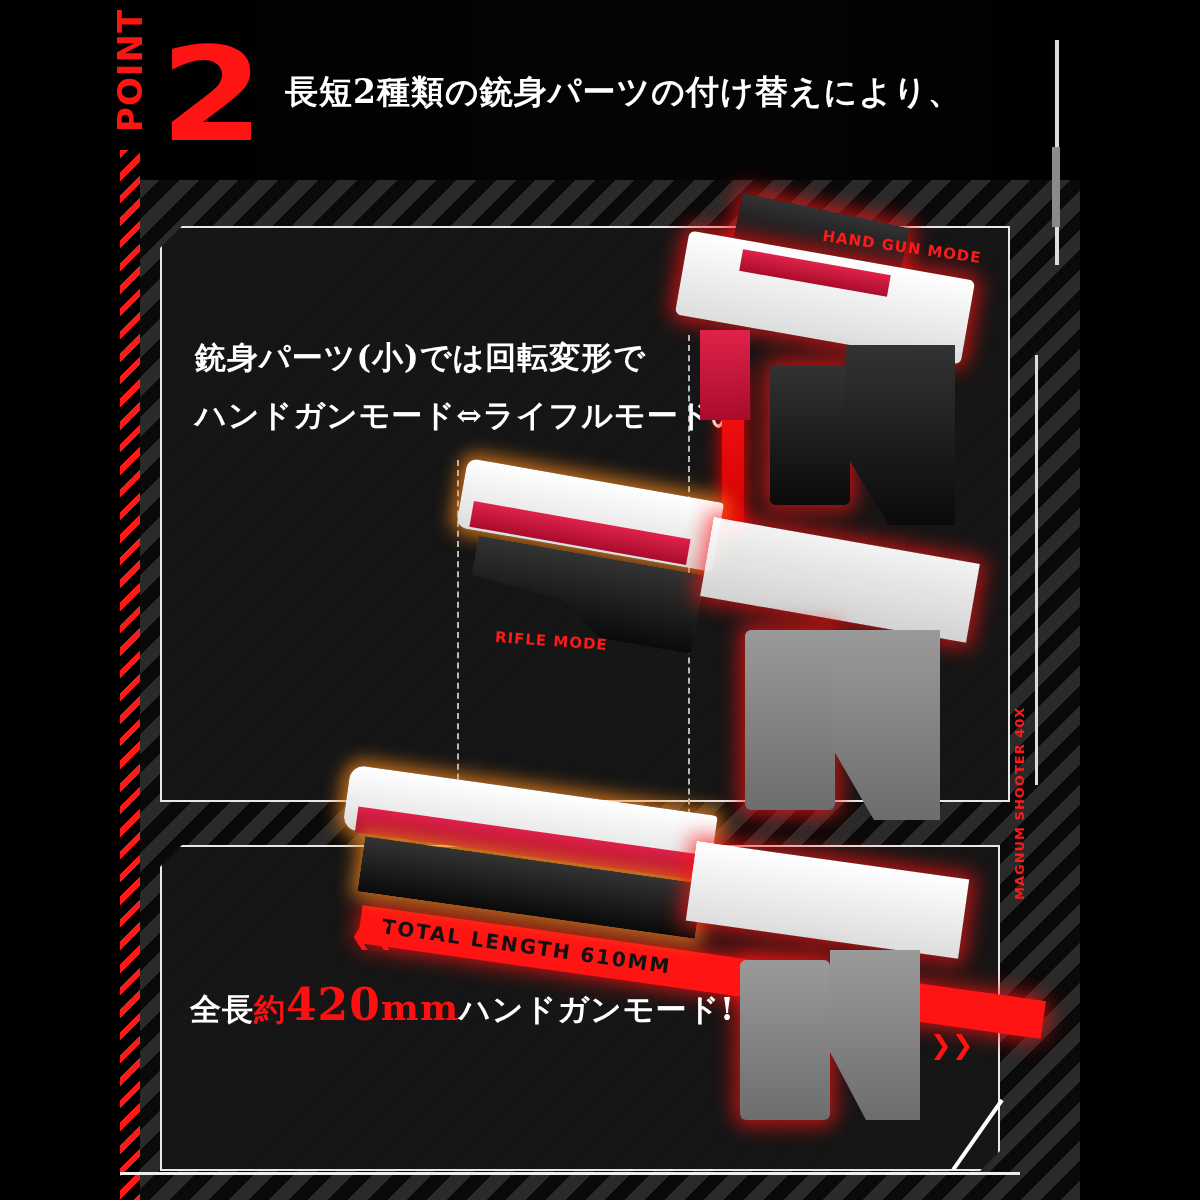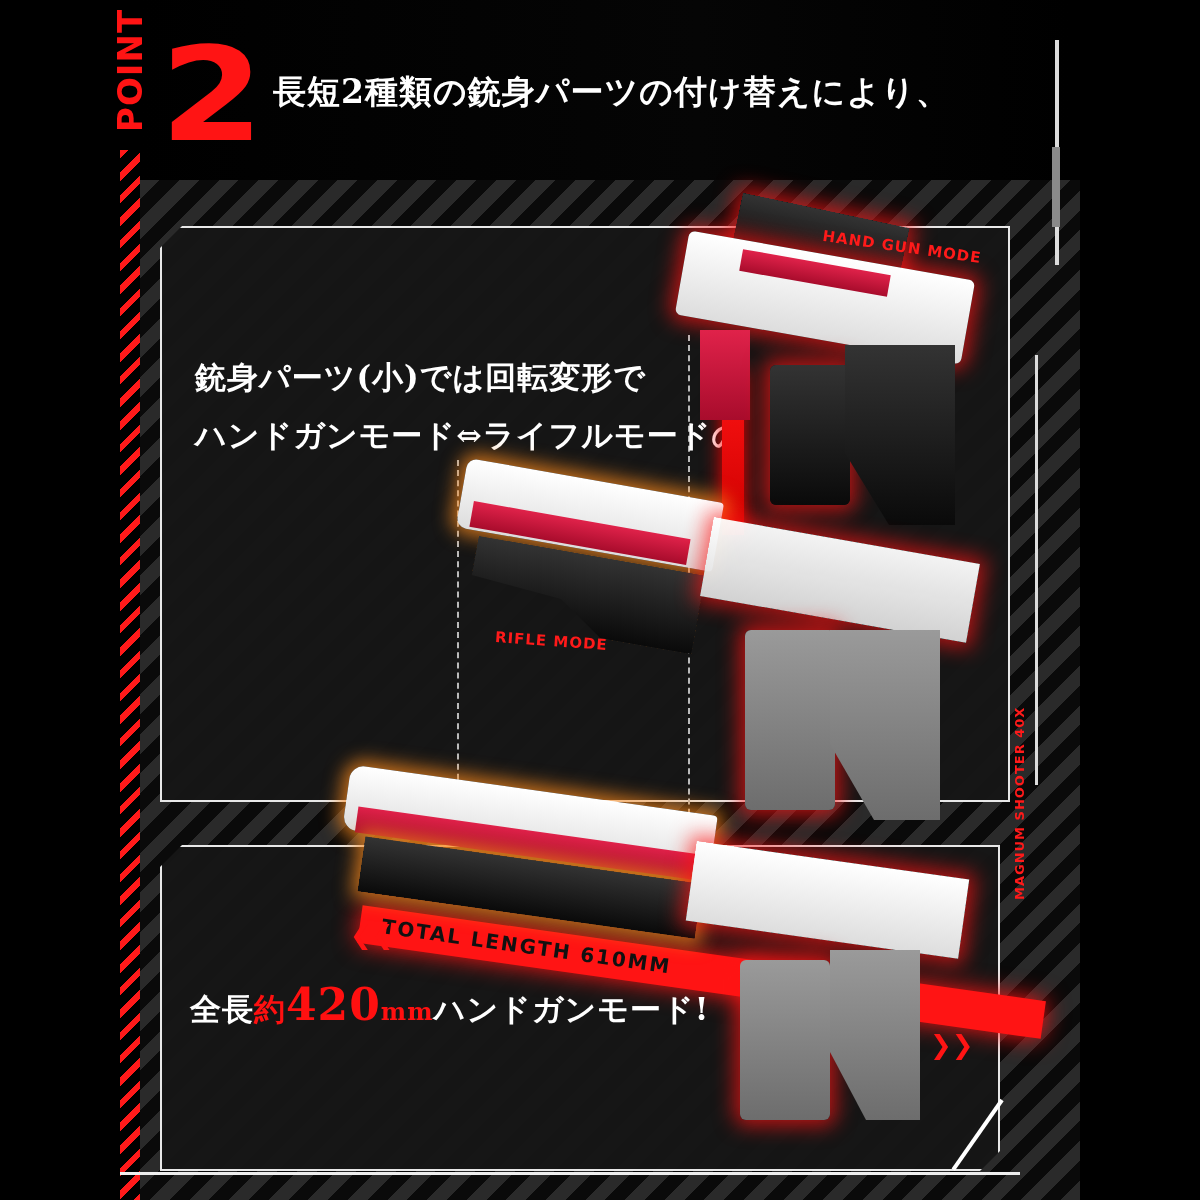--- a/index.html
+++ b/index.html
@@ -6,32 +6,32 @@
   body{width:1200px;height:1200px;position:relative;overflow:hidden;font-family:"DejaVu Serif",serif;}
   .stripes{position:absolute;left:140px;top:180px;width:940px;height:1020px;
     background:repeating-linear-gradient(135deg,#2a2a2a 0 14px,#0a0a0a 14px 28px);}
   .header-bg{position:absolute;left:140px;top:0;width:930px;height:180px;background:linear-gradient(90deg,#000 0%,#050505 60%,rgba(0,0,0,.6) 100%);}
   .red-rail{position:absolute;left:120px;top:150px;width:20px;height:1050px;
     background:repeating-linear-gradient(135deg,#ff1a1a 0 6px,#000 6px 16px);}
   .point-label{position:absolute;left:108px;top:0;width:40px;height:150px;}
   .point-label span{position:absolute;left:-38px;top:52px;transform:rotate(-90deg);transform-origin:center;
     color:#ff1414;font-family:"DejaVu Sans",sans-serif;font-weight:bold;font-size:34px;letter-spacing:1px;width:120px;text-align:center;}
   .point-num{position:absolute;left:160px;top:40px;color:#ff1414;font-family:"DejaVu Sans",sans-serif;font-size:130px;font-weight:bold;line-height:110px;transform:scaleX(1.15);transform-origin:left;}
-  .headline{position:absolute;left:273px;top:66px;color:#fff;font-size:33px;font-weight:bold;line-height:52px;letter-spacing:1px;}
+  .headline{position:absolute;left:285px;top:66px;color:#fff;font-size:33px;font-weight:bold;line-height:52px;letter-spacing:1px;}
   .panel{position:absolute;background:rgba(22,22,22,.96);border:2px solid #e8e8e8;}
   .panel1{left:160px;top:226px;width:846px;height:572px;clip-path:polygon(22px 0,100% 0,100% 100%,0 100%,0 22px);}
   .panel2{left:160px;top:845px;width:836px;height:322px;clip-path:polygon(22px 0,100% 0,100% calc(100% - 20px),calc(100% - 20px) 100%,0 100%,0 22px);}
   .dash{position:absolute;width:0;border-left:2px dashed #bbb;}
   .side-frame{position:absolute;left:1055px;top:40px;width:4px;height:225px;background:#ddd;}
   .side-frame2{position:absolute;left:1035px;top:355px;width:3px;height:430px;background:#ddd;}
   .side-bar{position:absolute;left:1052px;top:147px;width:8px;height:80px;background:#8a8a8a;}
   .body-text{position:absolute;color:#fff;font-size:31px;font-weight:bold;line-height:58px;letter-spacing:1px;white-space:nowrap;}
   .red-big{color:#ff1010;font-size:44px;}
   .red-mid{color:#ff1010;}
-  .mm{font-size:24px;}
+  .mm{font-size:36px;}
   .mode-label{position:absolute;color:#ff1a1a;font-family:"DejaVu Sans",sans-serif;font-weight:bold;font-size:15px;letter-spacing:1px;white-space:nowrap;}
   .vert-label{position:absolute;left:1012px;top:900px;color:#ff1a1a;font-family:"DejaVu Sans",sans-serif;font-weight:bold;font-size:13px;letter-spacing:1px;transform:rotate(-90deg);transform-origin:left top;white-space:nowrap;}
   .length-bar{position:absolute;left:360px;top:905px;width:690px;height:38px;background:#ff1414;transform:rotate(8deg);transform-origin:left center;box-shadow:0 0 25px #ff1414;}
   .length-bar span{position:absolute;left:22px;top:6px;color:#111;font-family:"DejaVu Sans",sans-serif;font-weight:bold;font-size:20px;letter-spacing:2px;}
   .chev{position:absolute;color:#ff1414;font-family:"DejaVu Sans",sans-serif;font-weight:bold;}
   .red-arrow{position:absolute;left:722px;top:370px;width:22px;height:165px;background:linear-gradient(#ff1414,#c00);box-shadow:0 0 20px #f00;}
   
   .gun{position:absolute;}
   .white{background:linear-gradient(180deg,#fff,#ddd);}
   .crimson{background:linear-gradient(180deg,#e0224a,#a80c2c);}
@@ -59,21 +59,21 @@
 </div>
 
 <div class="side-frame"></div>
 <div class="side-bar"></div>
 <div class="side-frame2"></div>
 
 <div class="panel panel1"></div>
 <div class="dash" style="left:457px;top:460px;height:340px;"></div>
 <div class="dash" style="left:688px;top:335px;height:520px;"></div>
 
-<div class="body-text" style="left:195px;top:348px;">
+<div class="body-text" style="left:195px;top:328px;">
   <div>銃身パーツ(小)では回転変形で</div>
   <div>ハンドガンモード⇔ライフルモードの</div>
 </div>
 
 <div class="red-arrow"></div>
 
 <div class="gun">
   <div class="black glow-red" style="position:absolute;left:735px;top:210px;width:170px;height:60px;transform:rotate(12deg);"></div>
   <div class="white glow-red" style="position:absolute;left:680px;top:255px;width:290px;height:85px;transform:rotate(10deg);border-radius:6px;"></div>
   <div class="crimson" style="position:absolute;left:740px;top:262px;width:150px;height:22px;transform:rotate(10deg);"></div>

